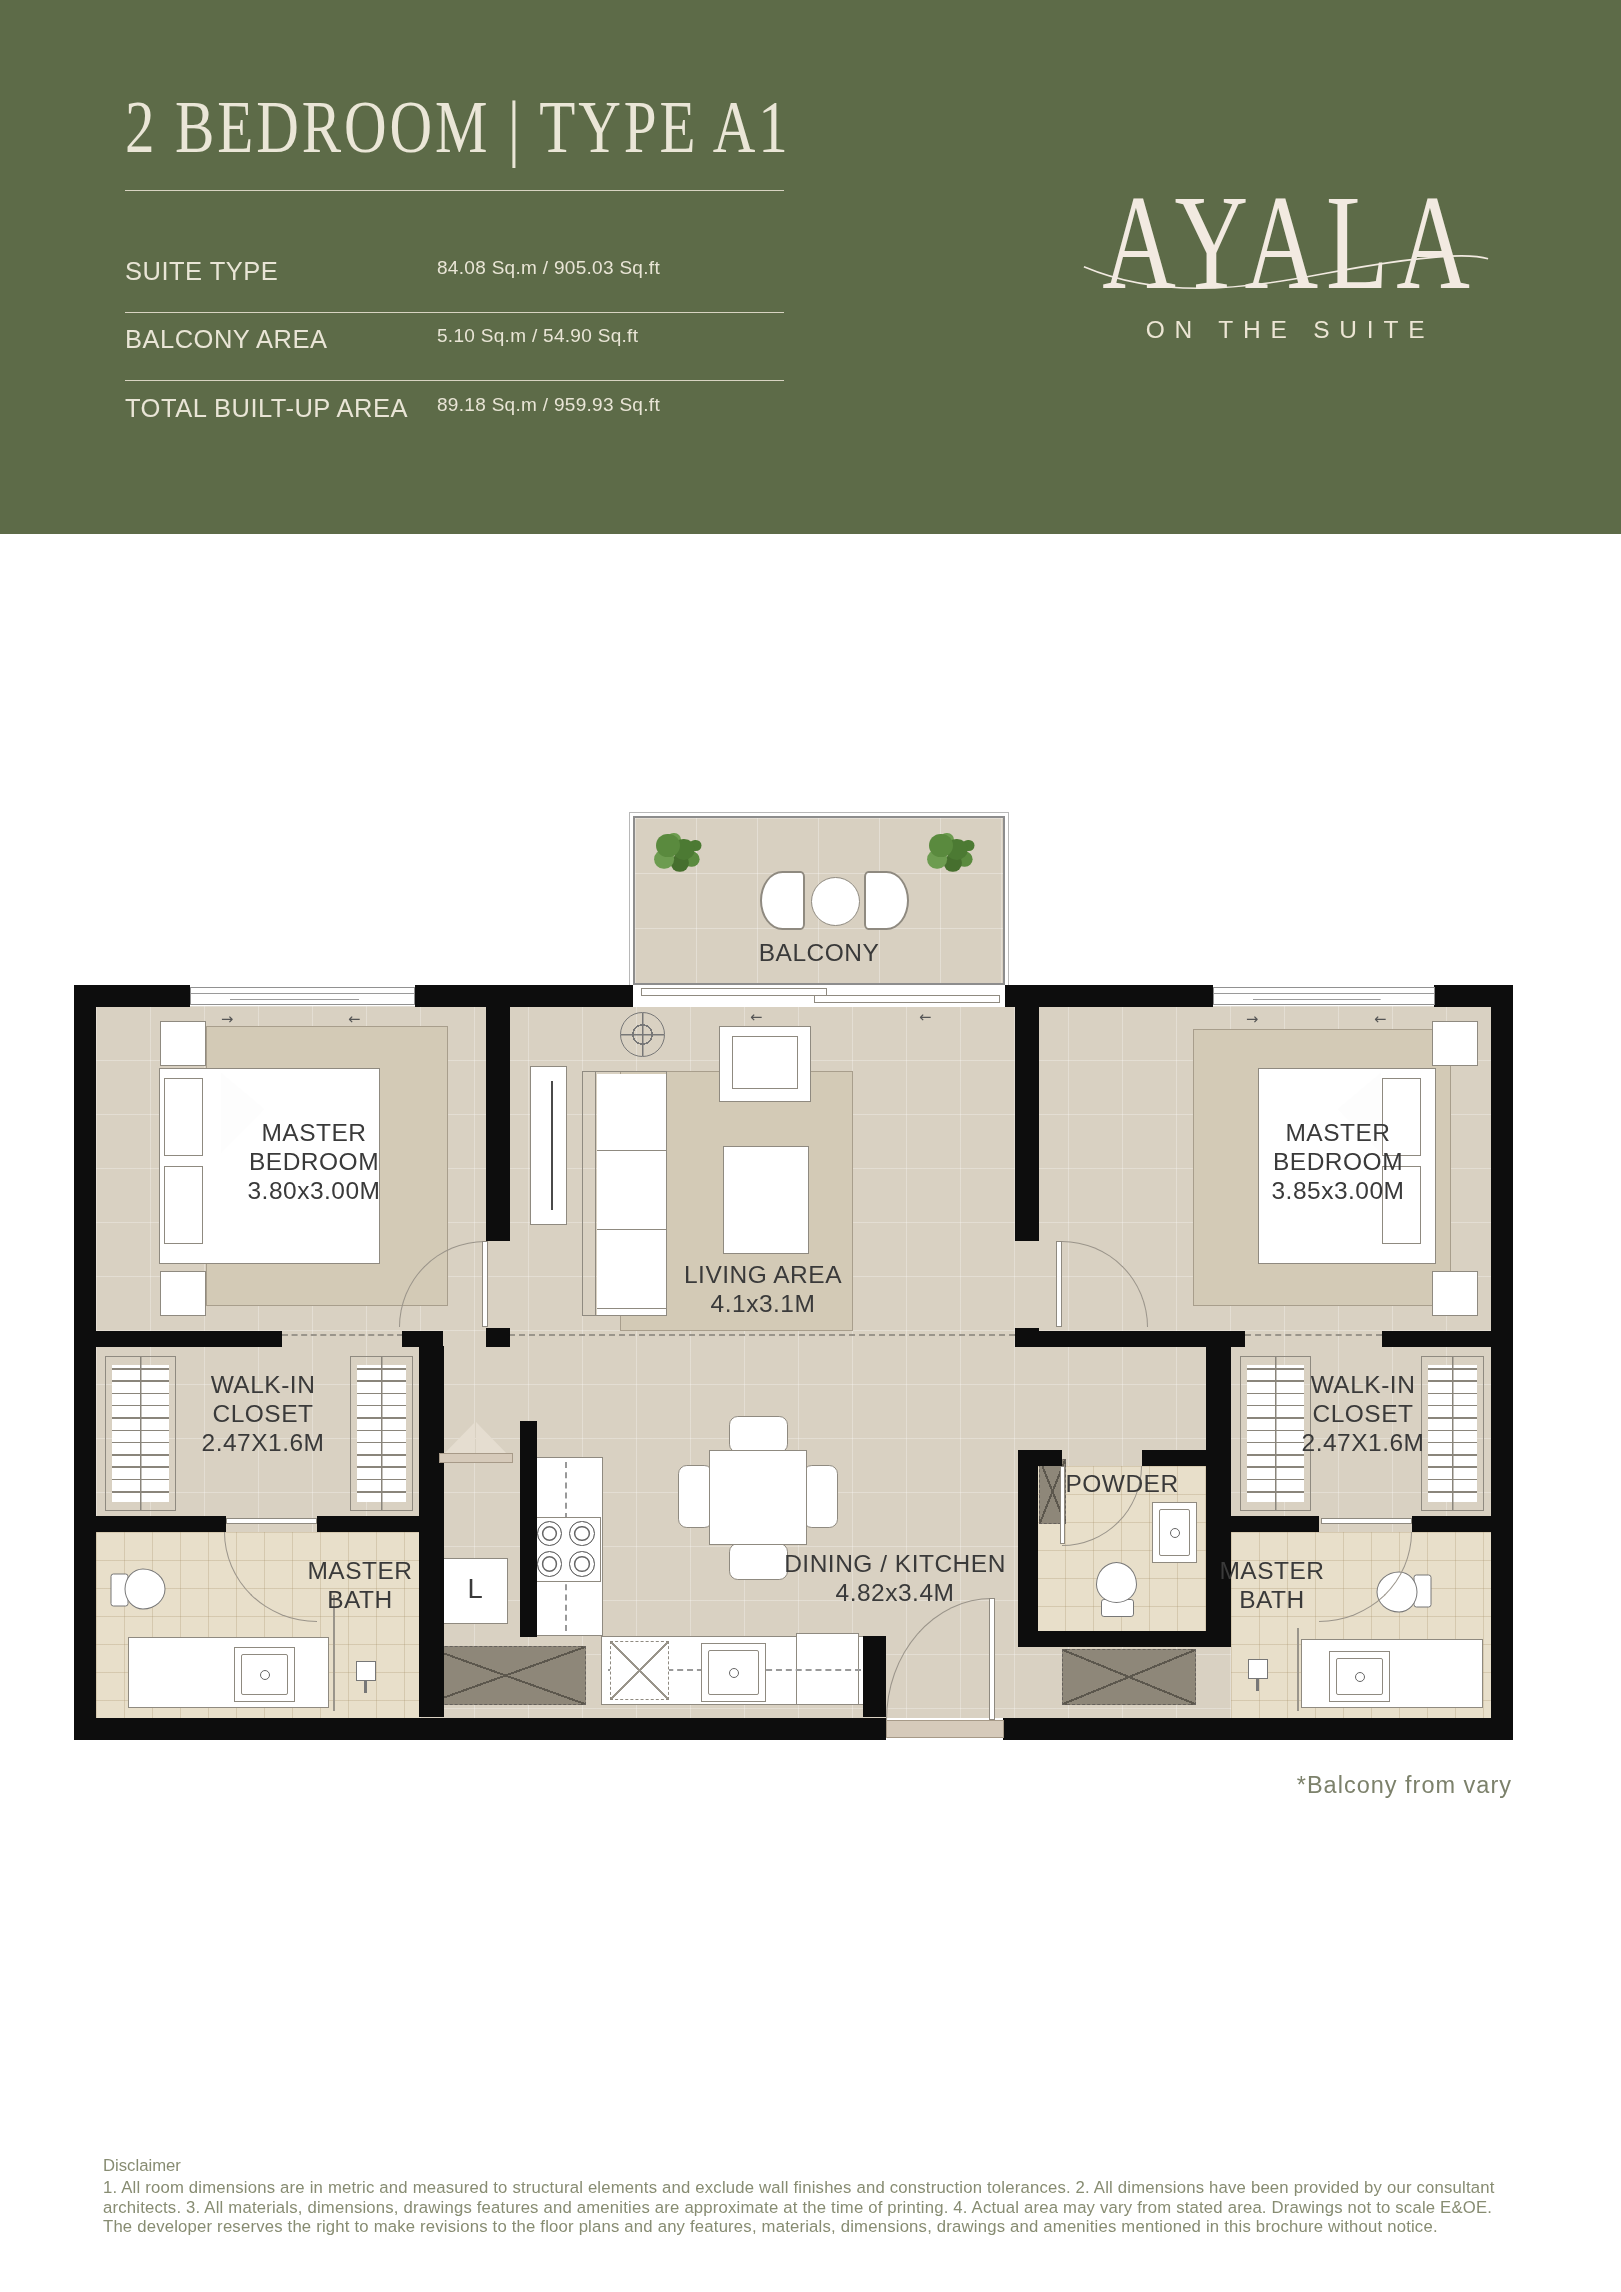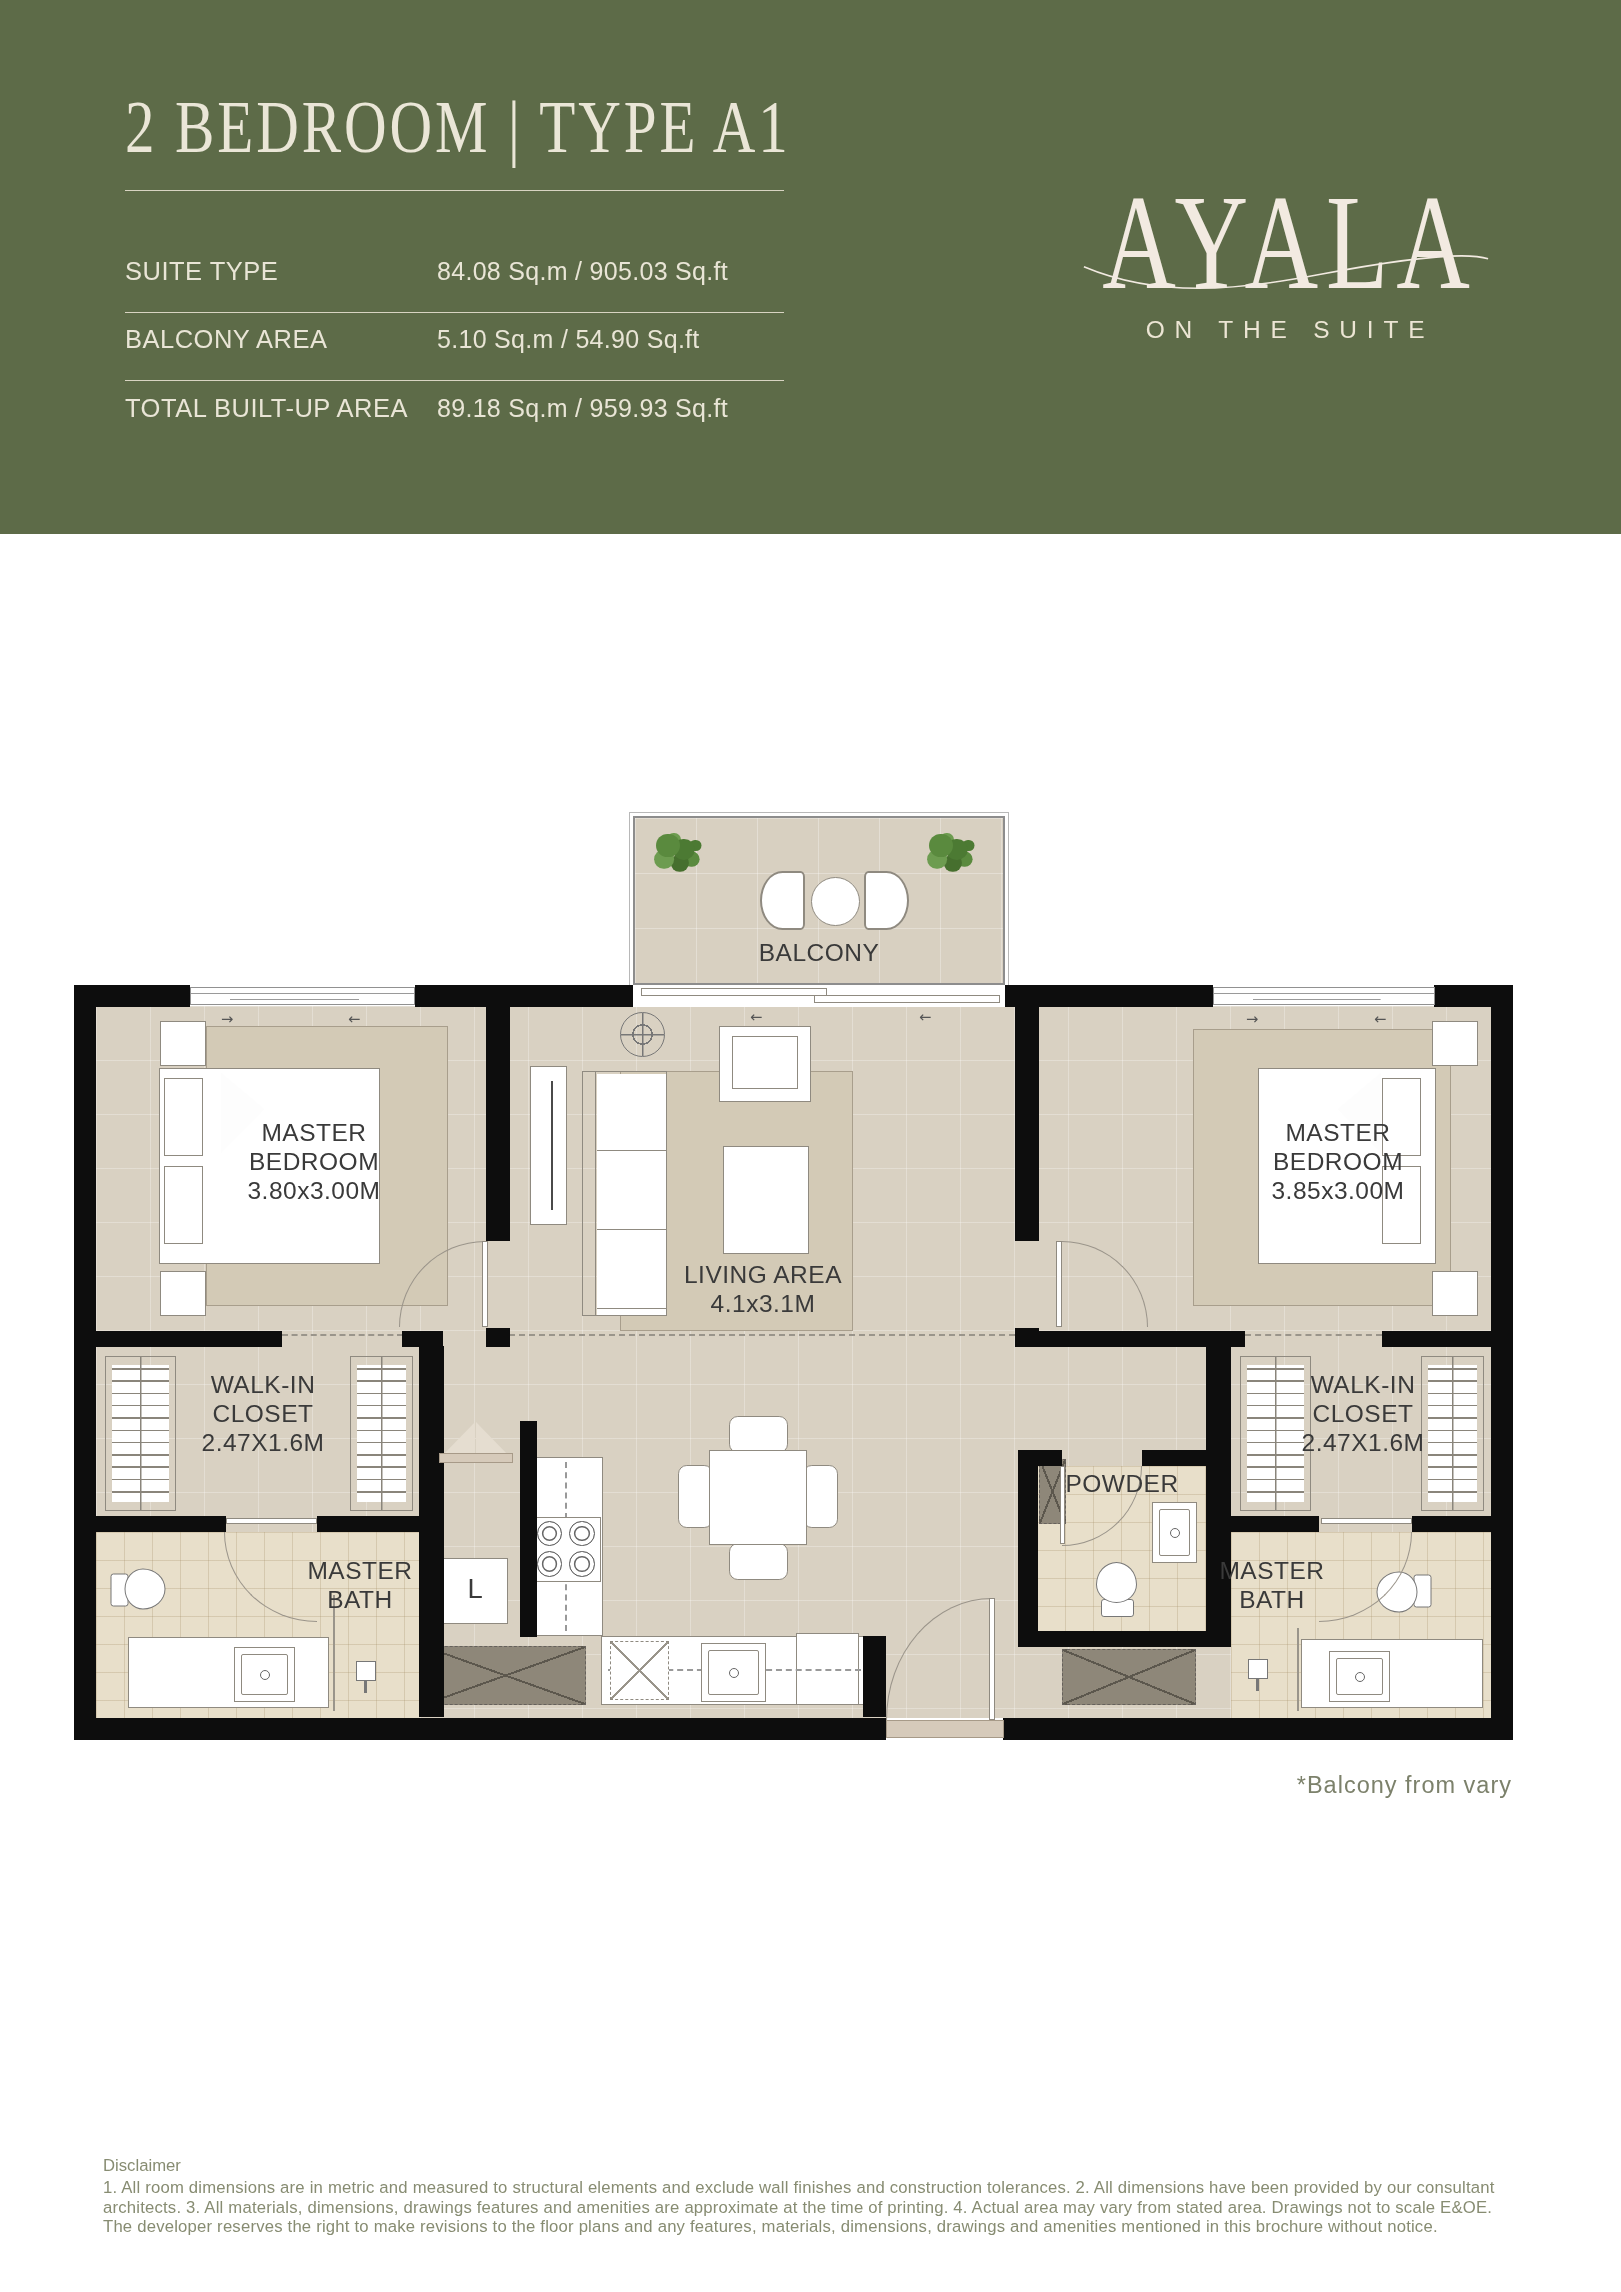--- a/index.html
+++ b/index.html
@@ -6,21 +6,21 @@
   html,body { width:1621px; height:2293px; }
   body { position:relative; background:#fff; font-family:"Liberation Sans", sans-serif; overflow:hidden; }
   .a { position:absolute; }
 
   
   .hdr { left:0; top:0; width:1621px; height:534px; background:#5d6b48; z-index:2; }
   .hdr-title { left:125px; top:84px; font-family:"Liberation Serif", serif; font-size:59px; letter-spacing:2.9px;
                color:#eae6d7; transform:scaleY(1.25); transform-origin:left top; white-space:nowrap; font-weight:400; }
   .hdr-rule { left:125px; top:190px; width:659px; height:1px; background:#d8d4c2; }
   .spec-label { font-size:25.5px; color:#e9e5d6; letter-spacing:0.5px; white-space:nowrap; }
-  .spec-value { font-size:25px; color:#e9e5d6; letter-spacing:0.3px; white-space:nowrap; }
+  .spec-value { font-size:19px; color:#e9e5d6; letter-spacing:0.3px; white-space:nowrap; }
   .spec-div { width:659px; height:1px; background:#d8d4c2; }
   .brand-name { left:1088px; top:165px; width:404px; text-align:center; font-family:"Liberation Serif", serif;
                 font-size:102px; letter-spacing:7.8px; color:#f2eae1; transform:scaleY(1.32); transform-origin:center top;
                 white-space:nowrap; font-weight:400; z-index:3; }
   .brand-tag { left:1088px; top:316px; width:404px; text-align:center; font-size:24.5px; letter-spacing:9.8px; color:#ece5d4; z-index:3; }
 
   
   .plan { left:74px; top:816px; width:1439px; height:923px; z-index:1; }
   .wall { position:absolute; background:#0d0d0d; z-index:20; }
   .floorbase { background-color:#d9d1c2; z-index:1;
@@ -278,20 +278,24 @@
     <div>3.80x3.00M</div>
   </div>
   <div class="lbl" style="left:1264px;top:302px;width:167px;">
     <div>MASTER BEDROOM</div>
     <div>3.85x3.00M</div>
   </div>
   <div class="lbl" style="left:689px;top:444px;width:235px;">
     <div>LIVING AREA</div>
     <div>4.1x3.1M</div>
   </div>
+  <div class="lbl" style="left:821px;top:733px;width:314px;">
+    <div>DINING / KITCHEN</div>
+    <div>4.82x3.4M</div>
+  </div>
   <div class="lbl" style="left:189px;top:554px;width:147px;">
     <div>WALK-IN CLOSET</div>
     <div>2.47X1.6M</div>
   </div>
   <div class="lbl" style="left:1289px;top:554px;width:147px;">
     <div>WALK-IN CLOSET</div>
     <div>2.47X1.6M</div>
   </div>
   <div class="lbl" style="left:286px;top:740px;width:127px;">MASTER BATH</div>
   <div class="lbl" style="left:1198px;top:740px;width:127px;">MASTER BATH</div>

